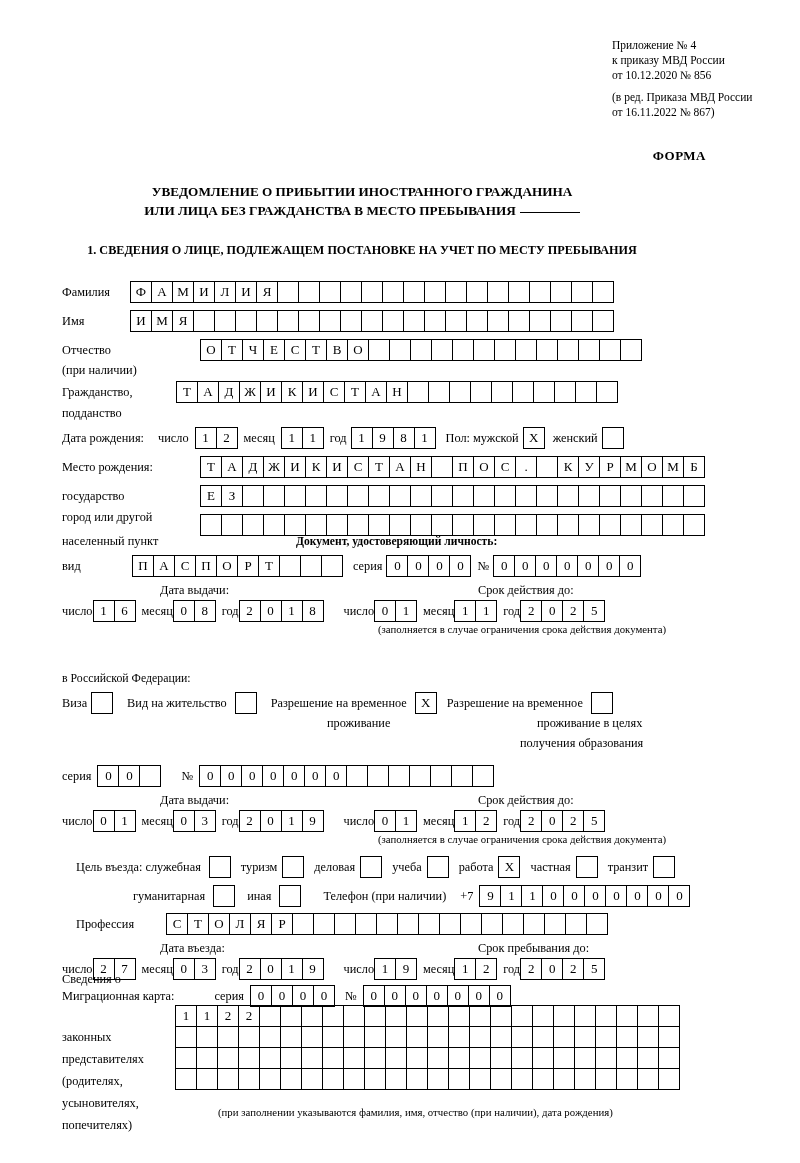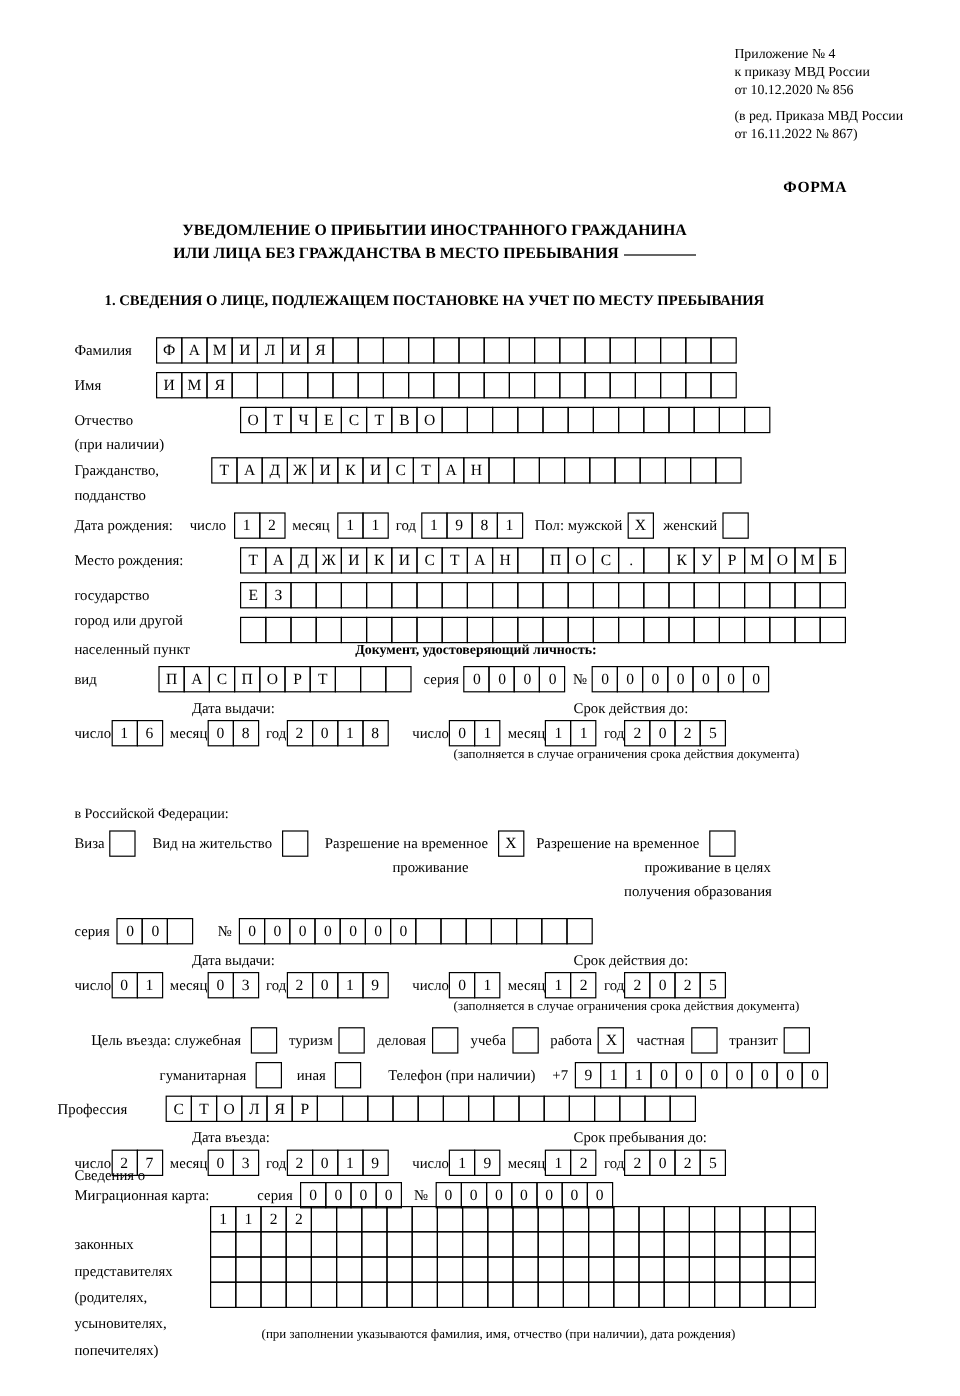--- a/index.html
+++ b/index.html
@@ -564,21 +564,21 @@
         <span class="cell">0</span>
         <span class="cell">0</span>
         <span class="cell">0</span>
         <span class="cell">0</span>
         <span class="cell">0</span>
         <span class="cell">0</span>
         <span class="cell">0</span>
       </span>
     </div>
 
-  <div class="row" style="left:48px;top:913px;justify-content:flex-end;">
+  <div class="row" style="left:76px;top:913px;justify-content:flex-end;">
     <span class="lbl" style="width:90px;display:inline-block;">Профессия</span>
     <span class="cells" id="prof-cells">
         <span class="cell">С</span>
         <span class="cell">Т</span>
         <span class="cell">О</span>
         <span class="cell">Л</span>
         <span class="cell">Я</span>
         <span class="cell">Р</span>
         <span class="cell"></span>
         <span class="cell"></span>

